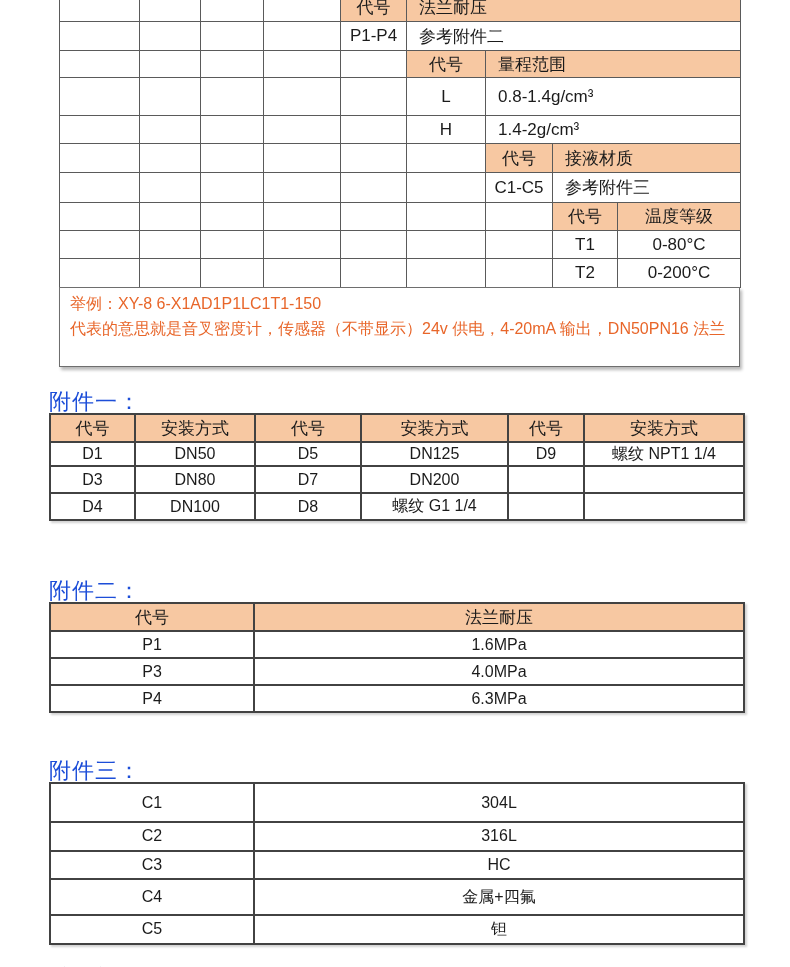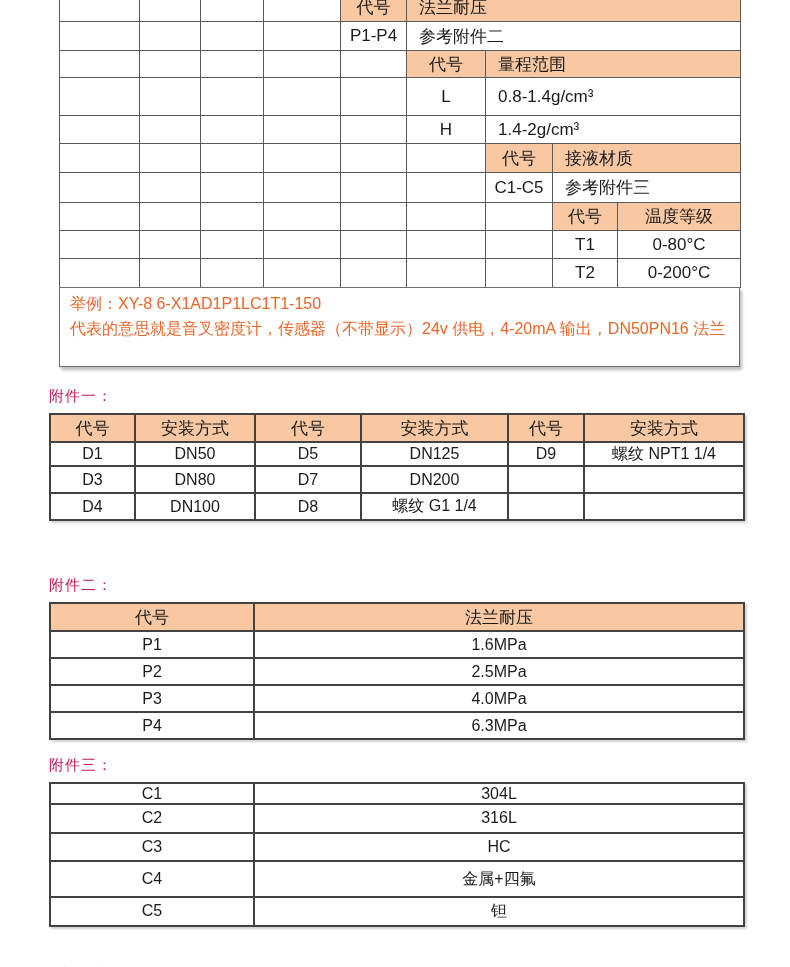--- a/index.html
+++ b/index.html
@@ -48,22 +48,22 @@
     line-height: 25px;
     padding: 3px 10px 0 10px;
     white-space: nowrap;
     overflow: hidden;
   }
 
   
   .att-label {
     position: absolute;
     left: 49px;
-    font-size: 15px;
-    color: #be185d;
+    font-size: 22px;
+    color: #1d4ed8;
     letter-spacing: 1px;
   }
 
   
   .att-table {
     position: absolute;
     left: 49px;
     width: 694px;
     font-size: 16px;
     box-shadow: 2px 2px 2px rgba(0,0,0,0.18);
@@ -263,42 +263,38 @@
     <tbody>
         <tr style="height:28px">
       <th>代号</th>
       <th>法兰耐压</th>
     </tr>
     <tr style="height:27px">
       <td>P1</td>
       <td>1.6MPa</td>
     </tr>
     <tr style="height:27px">
-      <td>P2</td>
-      <td>2.5MPa</td>
-    </tr>
-    <tr style="height:27px">
       <td>P3</td>
       <td>4.0MPa</td>
     </tr>
     <tr style="height:27px">
       <td>P4</td>
       <td>6.3MPa</td>
     </tr>
   </tbody>
     </table>
 
   <div class="att-label" style="top:756px">附件三：</div>
   <table class="att-table" style="top:782px">
     <colgroup>
         <col style="width:204px">
         <col style="width:490px">
       </colgroup>
     <tbody>
-        <tr style="height:21px">
+        <tr style="height:39px">
       <td>C1</td>
       <td>304L</td>
     </tr>
     <tr style="height:28.5px">
       <td>C2</td>
       <td>316L</td>
     </tr>
     <tr style="height:28.5px">
       <td>C3</td>
       <td>HC</td>

